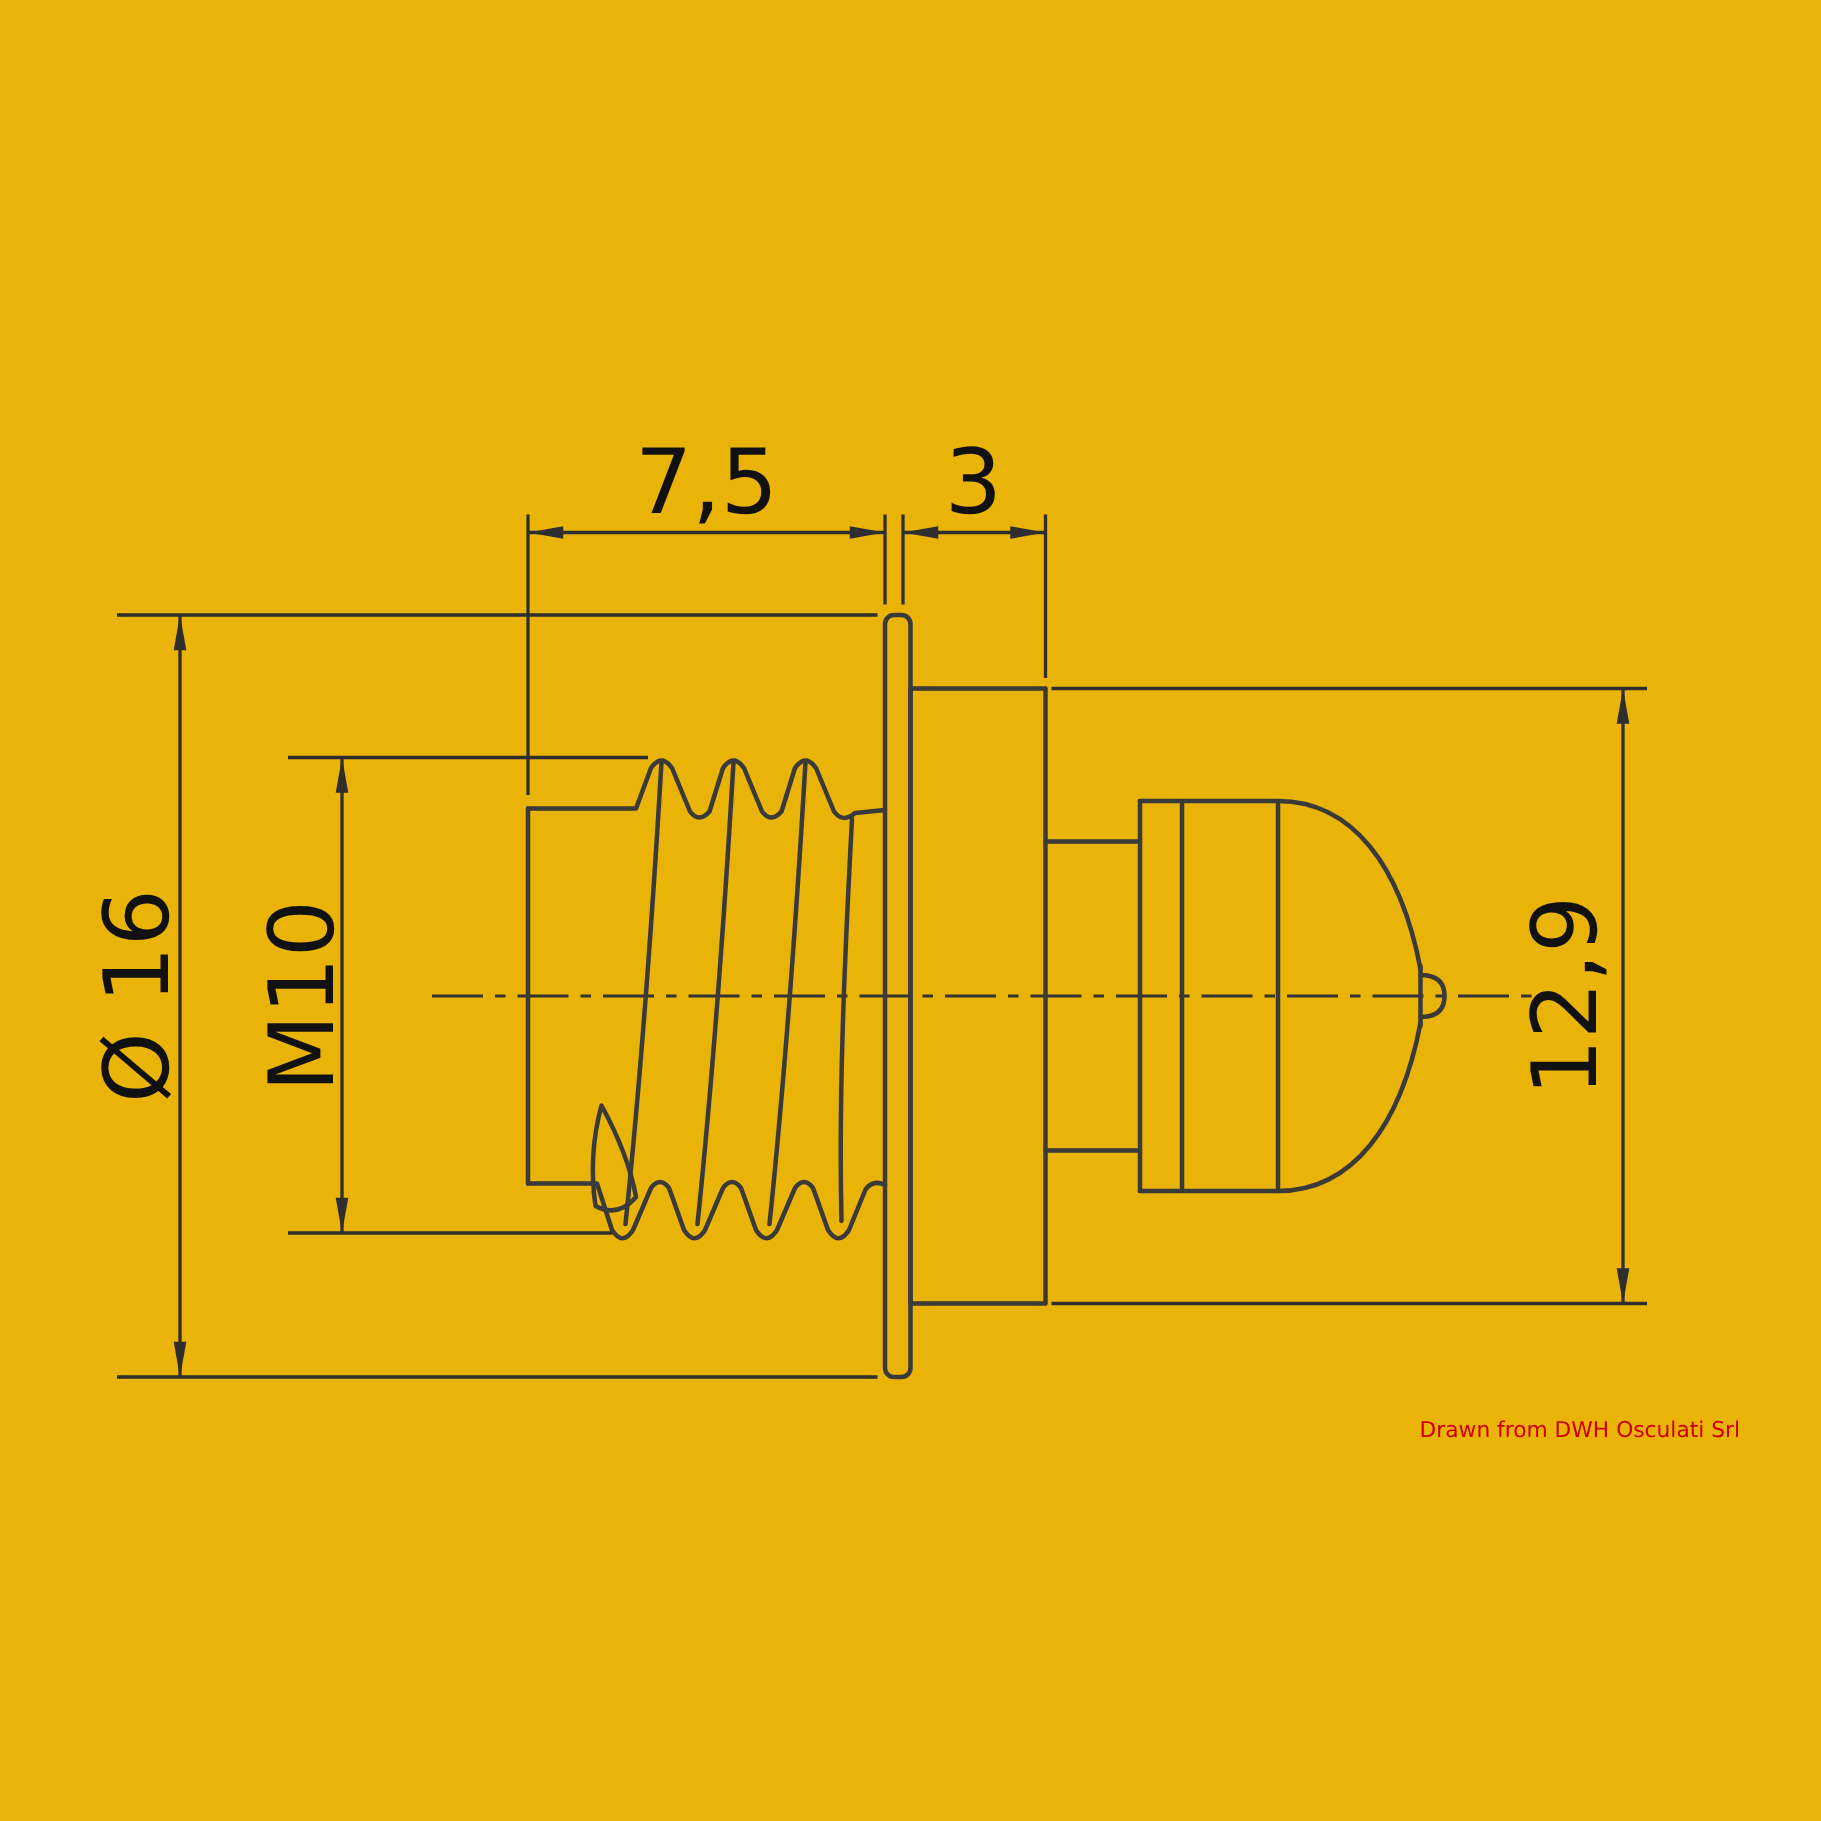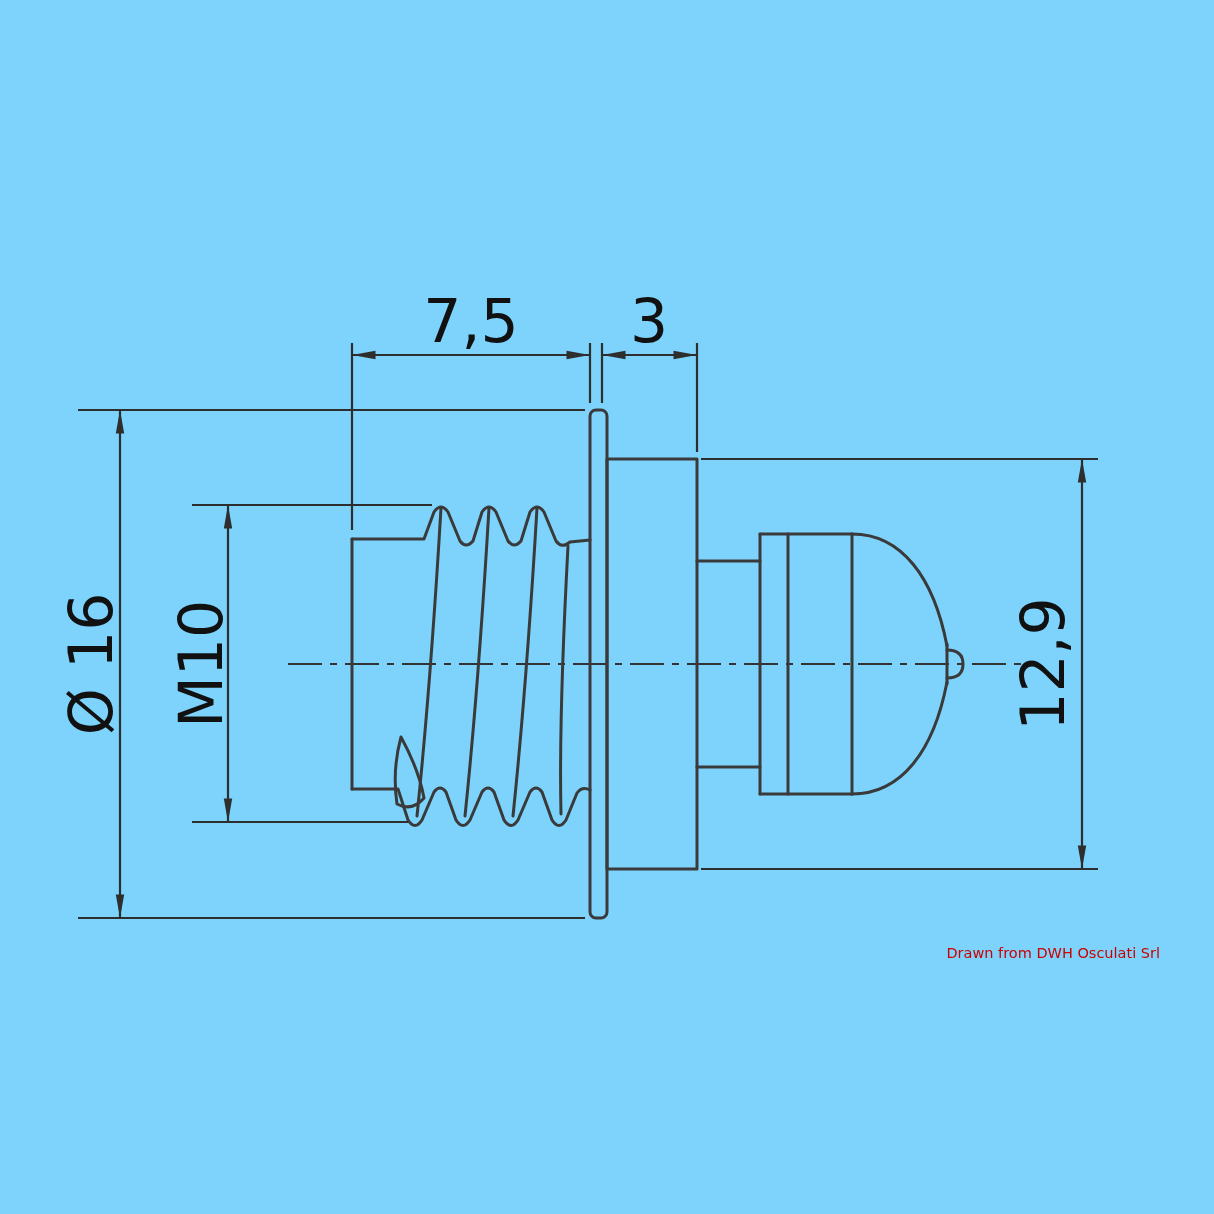--- a/index.html
+++ b/index.html
@@ -7,21 +7,21 @@
     padding: 0;
     background: #ffffff;
     width: 1214px;
     height: 1214px;
     overflow: hidden;
   }
   .page {
     position: relative;
     width: 1214px;
     height: 1214px;
-    background: #7dd3fc;
+    background: #eab308;
     font-family: "DejaVu Sans", sans-serif;
   }
   svg { display: block; }
   .ol {
     fill: none;
     stroke-width: 3;
     stroke-linejoin: round;
     stroke-linecap: round;
   }
   .dimline {

